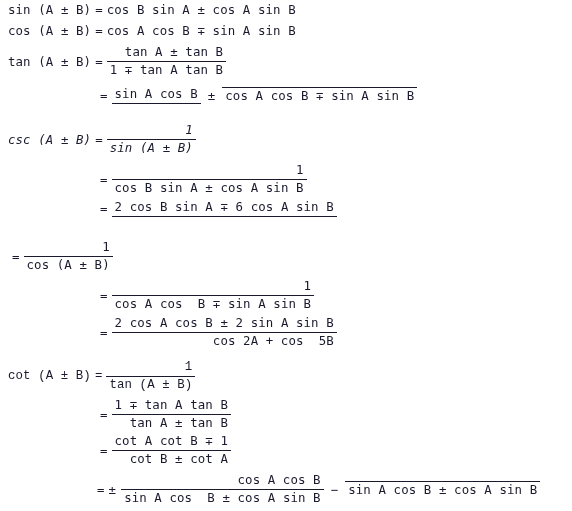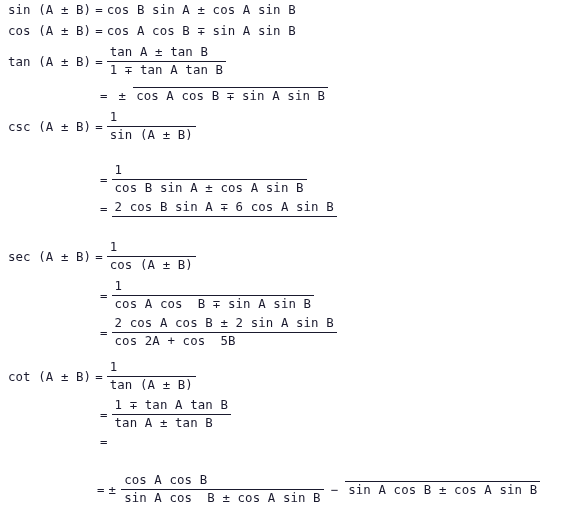--- a/index.html
+++ b/index.html
@@ -49,21 +49,21 @@
     display: inline-block;
     white-space: pre;
     padding: 0 7px;
     font-size: 12.4px;
   }
 
   
   .frac {
     display: inline-flex;
     flex-direction: column;
-    align-items: flex-start;
+    align-items: flex-end;
     justify-content: center;
     vertical-align: middle;
     line-height: 1.18;
   }
   .frac .num,
   .frac .den {
     display: block;
     white-space: pre;
     padding: 0 3px;
     text-align: center;
@@ -101,30 +101,31 @@
     <span class="frac">
       <span class="num">tan A ± tan B</span>
       <span class="bar"></span>
       <span class="den">1 ∓ tan A tan B</span>
     </span>
   </div>
 
   <div class="row" style="left:96px; top:87px;">
     <span class="eq">=</span>
     <span class="frac">
+      <span class="num">sin A cos B</span>
       <span class="bar"></span>
     </span>
     <span class="op">±</span>
     <span class="frac">
       <span class="bar"></span>
       <span class="den">cos A cos B ∓ sin A sin B</span>
     </span>
   </div>
 
-  <div class="row" style="left:8px; top:110px;">
+  <div class="row" style="left:8px; top:123px;font-style:italic;">
     <span class="lhs">csc (A ± B)</span>
     <span class="eq">=</span>
     <span class="frac">
       <span class="num">1</span>
       <span class="bar"></span>
       <span class="den">sin (A ± B)</span>
     </span>
   </div>
 
   <div class="row" style="left:96px; top:163px;">
@@ -138,21 +139,20 @@
 
   <div class="row" style="left:96px; top:200px;">
     <span class="eq">=</span>
     <span class="frac">
       <span class="num">2 cos B sin A ∓ 6 cos A sin B</span>
       <span class="bar"></span>
     </span>
   </div>
 
   <div class="row" style="left:8px; top:240px;">
-    <span class="lhs">sec (A ± B)</span>
     <span class="eq">=</span>
     <span class="frac">
       <span class="num">1</span>
       <span class="bar"></span>
       <span class="den">cos (A ± B)</span>
     </span>
   </div>
 
   <div class="row" style="left:96px; top:279px;">
     <span class="eq">=</span>
@@ -165,41 +165,46 @@
 
   <div class="row" style="left:96px; top:316px;">
     <span class="eq">=</span>
     <span class="frac">
       <span class="num">2 cos A cos B ± 2 sin A sin B</span>
       <span class="bar"></span>
       <span class="den">cos 2A + cos  5B</span>
     </span>
   </div>
 
-  <div class="row" style="left:8px; top:360px;">
+  <div class="row" style="left:8px; top:360px;font-family:Liberation Mono, monospace;">
     <span class="lhs">cot (A ± B)</span>
     <span class="eq">=</span>
     <span class="frac">
       <span class="num">1</span>
       <span class="bar"></span>
       <span class="den">tan (A ± B)</span>
     </span>
   </div>
 
   <div class="row" style="left:96px; top:398px;">
     <span class="eq">=</span>
     <span class="frac">
       <span class="num">1 ∓ tan A tan B</span>
       <span class="bar"></span>
       <span class="den">tan A ± tan B</span>
     </span>
   </div>
 
   <div class="row" style="left:96px; top:434px;">
     <span class="eq">=</span>
+    <span class="frac">
+      <span class="num">cot A cot B ∓ 1</span>
+      <span class="bar"></span>
+      <span class="den">cot B ± cot A</span>
+    </span>
   </div>
 
   <div class="row" style="left:93px; top:473px;">
     <span class="eq">=</span>
     <span class="lhs" style="padding-right:5px;">±</span>
     <span class="frac">
       <span class="num">cos A cos B</span>
       <span class="bar"></span>
       <span class="den">sin A cos  B ± cos A sin B</span>
     </span>

